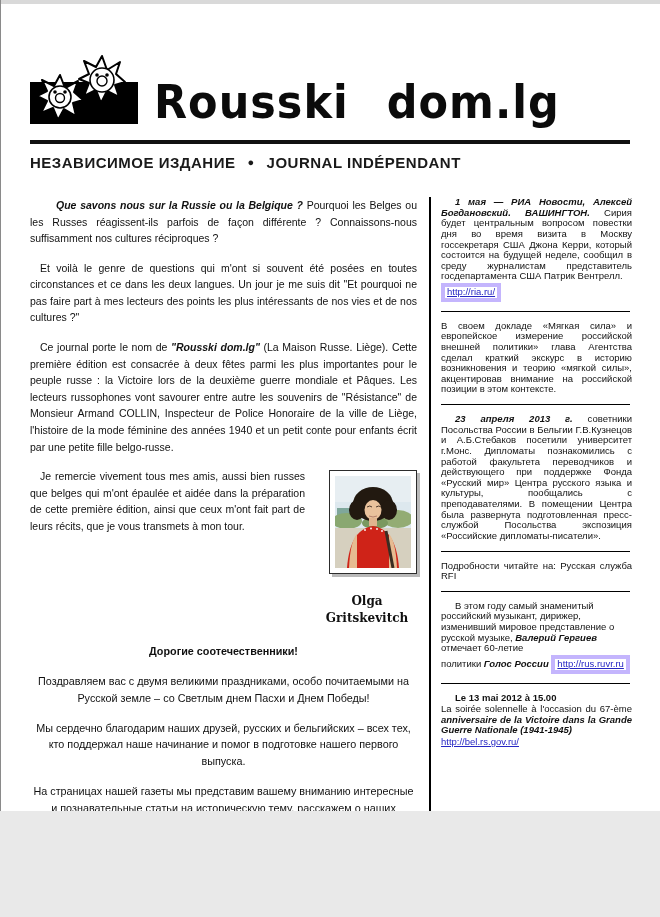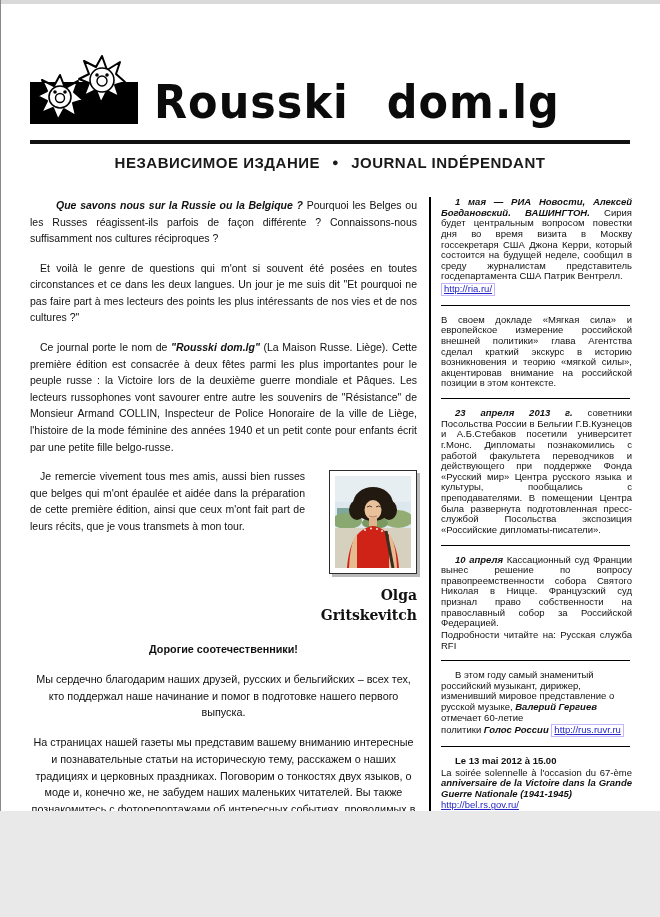--- a/index.html
+++ b/index.html
@@ -17,21 +17,21 @@
   .logo-row { display:flex; align-items:flex-end; }
   .logo-mark { flex:none; width:112px; height:78px; }
   .logo-text {
     font-family:"DejaVu Sans",sans-serif; font-weight:900; font-size:43px;
     letter-spacing:1px; word-spacing:22px; line-height:1;
     transform:scaleY(1.08); transform-origin:bottom left;
     margin-left:12px; margin-bottom:2px; white-space:nowrap; color:#0b0b0b;
   }
   .masthead-rule { height:4px; background:#111; margin-top:12px; }
   .tagline {
-    text-align:center; font-weight:bold; font-size:15px; letter-spacing:.5px;
+    text-align:left; font-weight:bold; font-size:15px; letter-spacing:.5px;
     margin-top:10px; color:#1a1a1a;
   }
   .tagline .bullet { font-size:11px; padding:0 12px; position:relative; top:-2px; }
 
   
   .columns { display:flex; align-items:stretch; margin:26px 28px 0 30px; }
   .col-left { flex:none; width:387px; font-size:10.5px; line-height:1.58; text-align:justify; }
   .col-right {
     flex:1; margin-left:12px; border-left:2px solid #000; padding-left:10px;
     font-size:9.5px; line-height:1.12; text-align:justify;
@@ -44,37 +44,37 @@
   b, .b { font-weight:bold;font-style:italic; }
 
   .photo-float { float:right; width:100px; margin:2px 0 6px 12px; text-align:right; }
   .photo-frame {
     display:inline-block; background:#fff; border:1px solid #2c2c2c; padding:5px;
     box-shadow:3px 3px 0 #b9b9b9;
   }
   .photo-frame svg { display:block; }
   .photo-caption {
     font-family:"DejaVu Serif","Liberation Serif",serif; font-weight:bold;
-    font-size:14px; line-height:1.45; margin-top:6px; text-align:right; text-indent:0;
+    font-size:12px; line-height:1.45; margin-top:14px; text-align:center; text-indent:0;
   }
   .greeting { clear:both; padding-top:10px; text-align:center; line-height:1.55; font-size:10.8px; }
   .greeting .heading { font-weight:bold; margin-bottom:13px; }
   .greeting p { margin-bottom:13px; }
   .signature {
     text-align:right; font-weight:bold; margin-top:24px;
     font-family:"DejaVu Serif","Liberation Serif",serif; font-size:16px;
   }
   .signature .latin { font-family:"DejaVu Sans",sans-serif; }
 
   
   .news-item p { margin-bottom:1px; }
   .ni { text-indent:14px; }
   .sep { border-top:1.5px solid #000; margin:9px 2px 9px 0; }
   a.link { color:#2626c4; text-decoration:underline; cursor:pointer; }
-  a.linkbox { border:1px solid #c4b5fd; padding:0 2px; display:inline-block; text-indent:0; }
+  a.linkbox { border:4px solid #c4b5fd; padding:0 2px; display:inline-block; text-indent:0; }
   .align-left { text-align:left; }
   .news-heading { font-weight:bold; text-indent:14px; margin-bottom:6px; }
 </style>
 </head>
 <body>
 
 <div class="page">
   <div class="scan-top"></div>
   <div class="scan-left"></div>
 
@@ -145,20 +145,21 @@
         </span>
         <div class="photo-caption">
           <div>Olga Gritskevitch</div>
         </div>
       </div>
 
       <p class="p-indent-sm">Je remercie vivement tous mes amis, aussi bien russes que belges qui m'ont épaulée et aidée dans la préparation de cette première édition, ainsi que ceux m'ont fait part de leurs récits, que je vous transmets à mon tour.</p>
 
       <div class="greeting">
         <div class="heading">Дорогие соотечественники!</div>
+        <p>Поздравляем вас с двумя великими праздниками, особо почитаемыми на Русской земле – со Светлым днем Пасхи и Днем Победы!</p>
         <p>Мы сердечно благодарим наших друзей, русских и бельгийских – всех тех, кто поддержал наше начинание и помог в подготовке нашего первого выпуска.</p>
         <p>На страницах нашей газеты мы представим вашему вниманию интересные и познавательные статьи на историческую тему, расскажем о наших традициях и церковных праздниках. Поговорим о тонкостях двух языков, о моде и, конечно же, не забудем наших маленьких читателей. Вы также познакомитесь с фоторепортажами об интересных событиях, проводимых в Русской школе города Льежа.</p>
         <div class="signature"><span>Творческий коллектив газеты </span><span class="latin">Rousski dom.lg</span></div>
       </div>
     </section>
 
     <aside class="col-right">
 
       <div class="news-item">
         <p class="ni"><b>1 мая — РИА Новости, Алексей Богдановский. ВАШИНГТОН.</b><span> Сирия будет центральным вопросом повестки дня во время визита в Москву госсекретаря США Джона Керри, который состоится на будущей неделе, сообщил в среду журналистам представитель госдепартамента США Патрик Вентрелл.</span></p>
@@ -170,21 +171,20 @@
         <p>В своем докладе «Мягкая сила» и европейское измерение российской внешней политики» глава Агентства сделал краткий экскурс в историю возникновения и теорию «мягкой силы», акцентировав внимание на российской позиции в этом контексте.</p>
       </div>
       <div class="sep"></div>
 
       <div class="news-item">
         <p class="ni"><b>23 апреля 2013 г.</b><span> советники Посольства России в Бельгии Г.В.Кузнецов и А.Б.Стебаков посетили университет г.Монс. Дипломаты познакомились с работой факультета переводчиков и действующего при поддержке Фонда «Русский мир» Центра русского языка и культуры, пообщались с преподавателями. В помещении Центра была развернута подготовленная пресс-службой Посольства экспозиция «Российские дипломаты-писатели».</span></p>
       </div>
       <div class="sep"></div>
 
       <div class="news-item">
-        <p class="ni"><b>10 апреля</b><span> Кассационный суд Франции вынес решение по вопросу правопреемственности собора Святого Николая в Ницце. Французский суд признал право собственности на православный собор за Российской Федерацией.</span></p>
         <p>Подробности читайте на: Русская служба RFI</p>
       </div>
       <div class="sep"></div>
 
       <div class="news-item align-left">
         <p class="ni"><span>В этом году самый знаменитый российский музыкант, дирижер, изменивший мировое представление о русской музыке, </span><b>Валерий Гергиев</b><span> отмечает 60-летие</span></p>
         <p><span>политики </span><b>Голос России</b> <a class="link linkbox">http://rus.ruvr.ru</a></p>
       </div>
       <div class="sep"></div>
 

